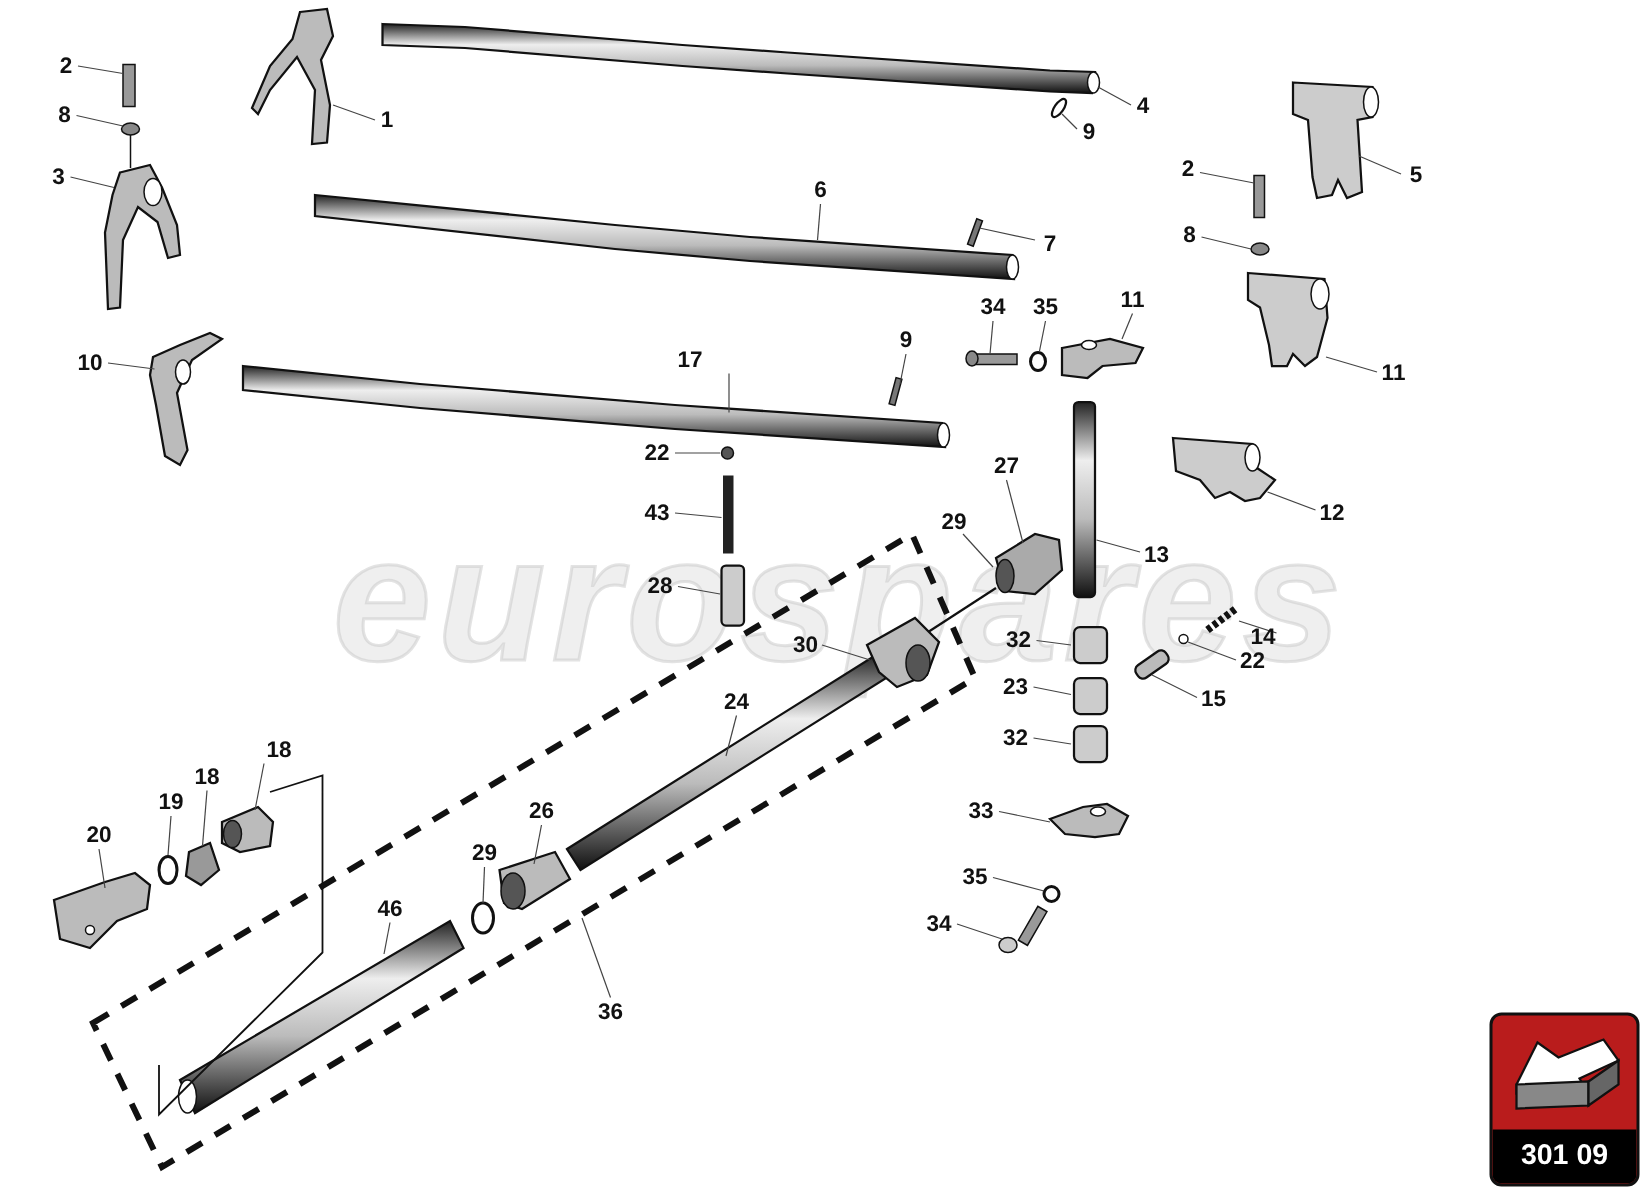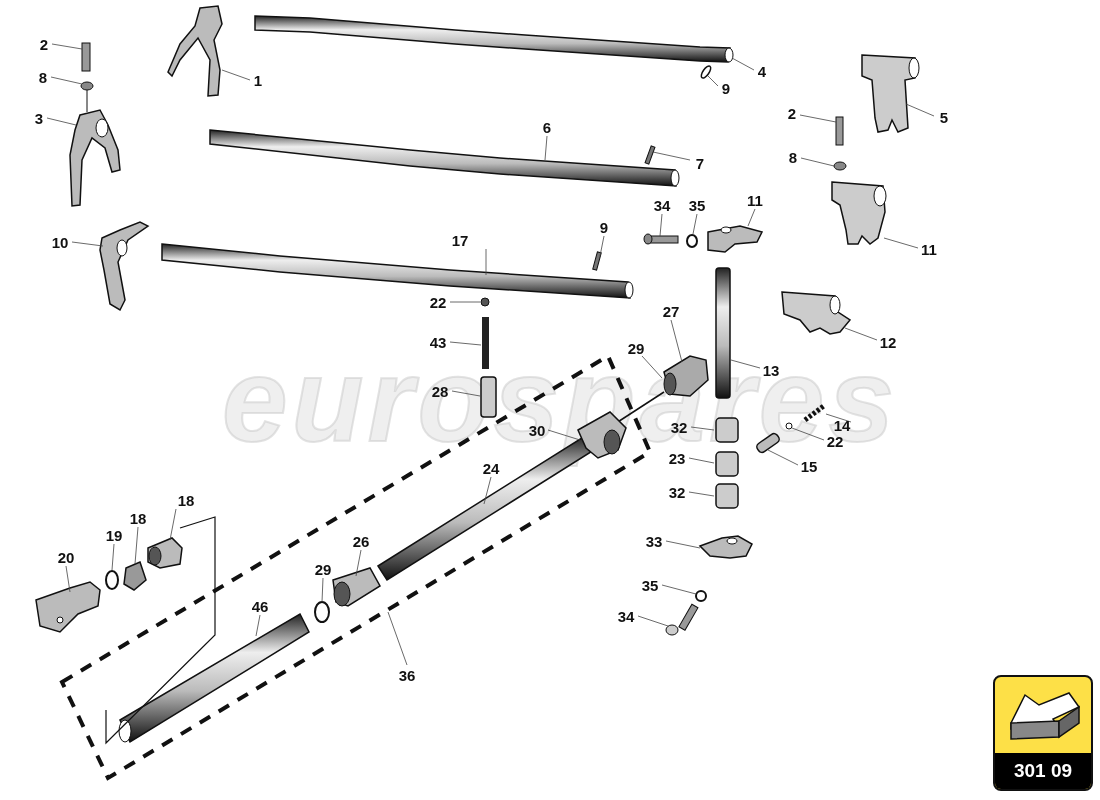--- a/index.html
+++ b/index.html
@@ -1,20 +1,20 @@
 <!DOCTYPE html>
 <html><head>
 <meta charset="utf-8">
 <style>
   html,body{margin:0;padding:0;background:#ffffff;}
   body{width:1100px;height:800px;position:relative;overflow:hidden;font-family:"Liberation Sans",sans-serif;}
   #diagram{position:absolute;left:0;top:0;width:1100px;height:800px;}
   .lbl{position:absolute;font-family:"Liberation Sans",sans-serif;font-weight:bold;font-size:15px;color:#111;line-height:1;transform:translate(-50%,-50%);white-space:nowrap;}
   #watermark{position:absolute;left:140px;top:350px;width:840px;height:100px;font-family:"Liberation Sans",sans-serif;font-style:italic;font-weight:bold;font-size:118px;letter-spacing:4px;color:rgba(225,225,225,0.55);line-height:100px;text-align:center;pointer-events:none;-webkit-text-stroke:2px rgba(200,200,200,0.5);}
-  #badge{position:absolute;left:993px;top:675px;width:96px;height:112px;border:2px solid #111;border-radius:8px;background:#fde047;overflow:hidden;}
+  #badge{position:absolute;left:993px;top:675px;width:96px;height:112px;border:2px solid #111;border-radius:8px;background:#b91c1c;overflow:hidden;}
   #badge-code{position:absolute;left:0;bottom:0;width:100%;height:36px;background:#000;color:#fff;font-weight:bold;font-size:19px;line-height:36px;text-align:center;}
   #badge svg{position:absolute;left:8px;top:8px;}
 </style>
 </head>
 <body>
 
 <div id="diagram">
   <div id="watermark">eurospares</div>
 
   <svg width="1100" height="800" viewBox="0 0 1100 800" style="position:absolute;left:0;top:0">

